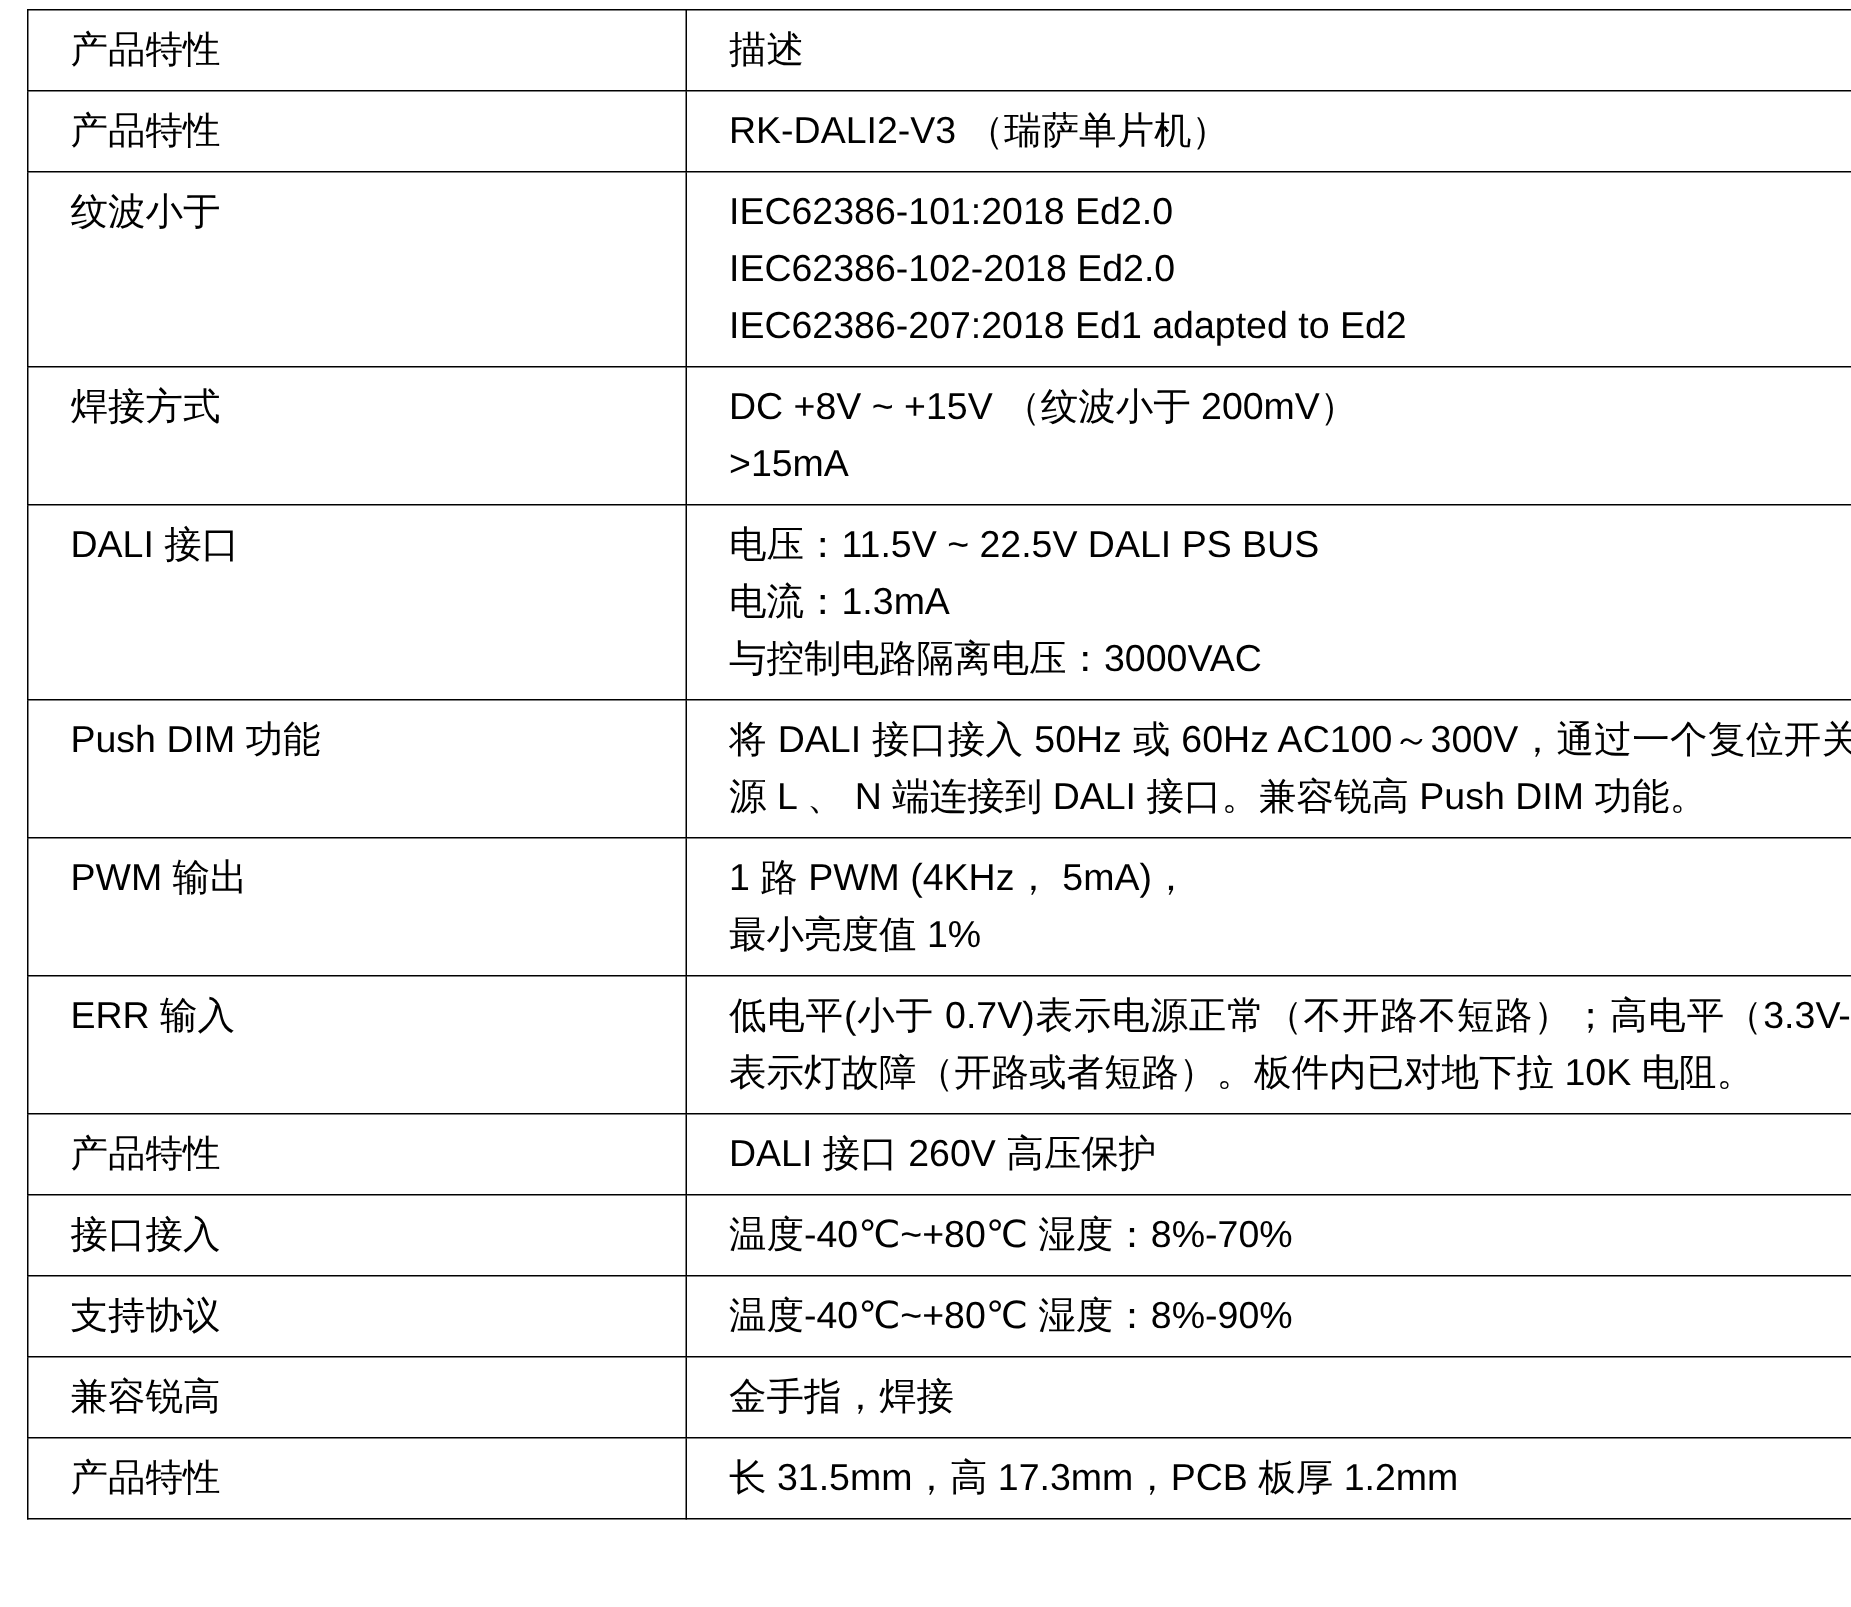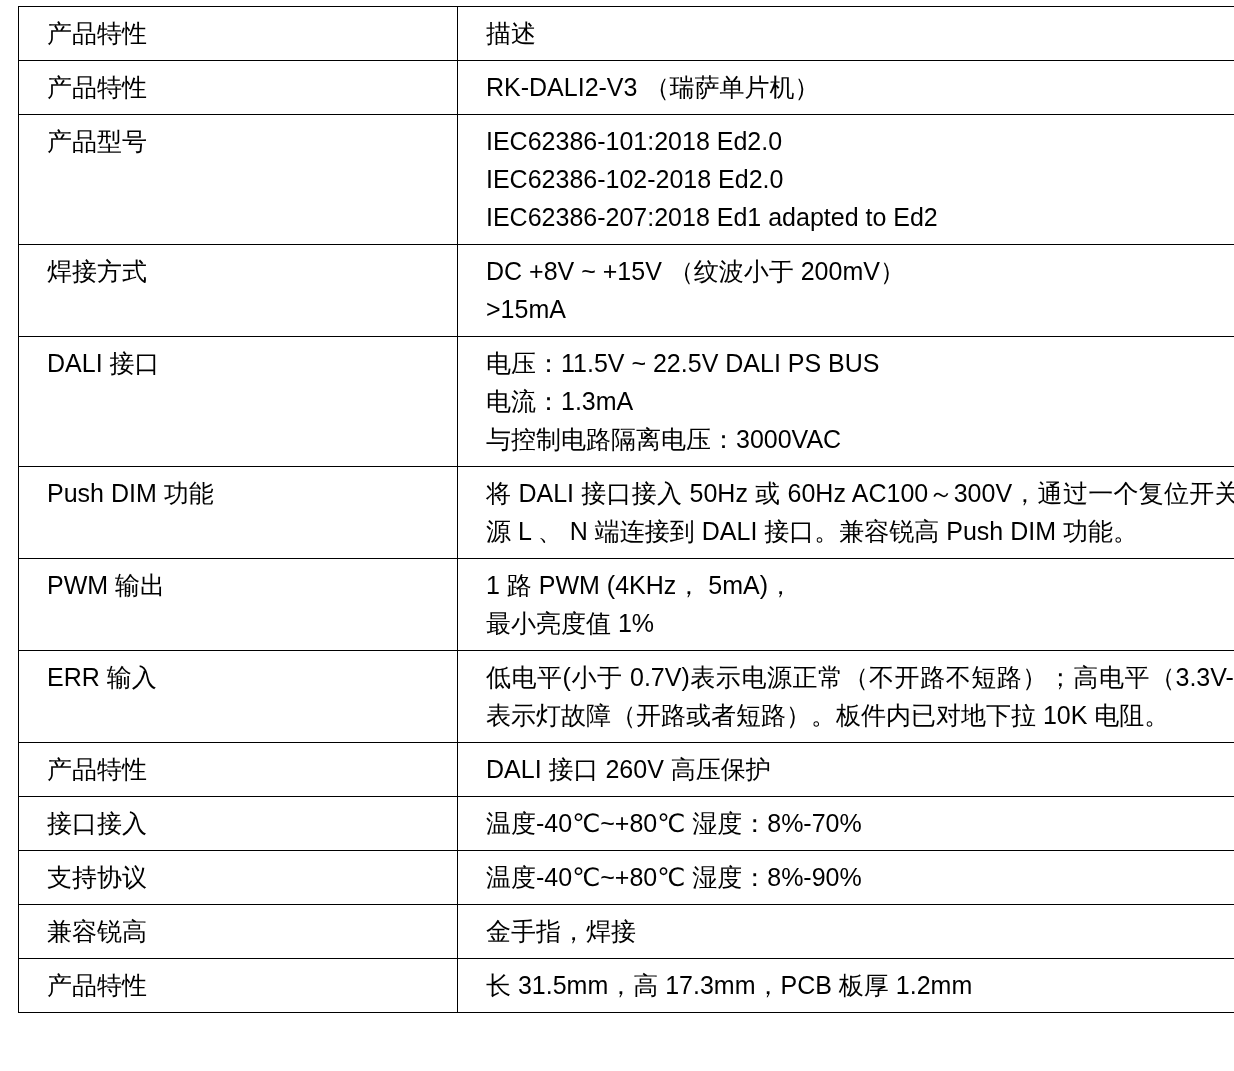--- a/index.html
+++ b/index.html
@@ -70,21 +70,21 @@
         <td class="col-feature">
           <span class="line">产品特性</span>
         </td>
         <td class="col-desc">
           <span class="line">RK-DALI2-V3 （瑞萨单片机）</span>
         </td>
       </tr>
 
       <tr>
         <td class="col-feature">
-          <span class="line">产品型号</span>
+          <span class="line">纹波小于</span>
         </td>
         <td class="col-desc">
           <span class="line">IEC62386-101:2018 Ed2.0</span>
           <span class="line">IEC62386-102-2018 Ed2.0</span>
           <span class="line">IEC62386-207:2018 Ed1 adapted to Ed2</span>
         </td>
       </tr>
 
       <tr>
         <td class="col-feature">

